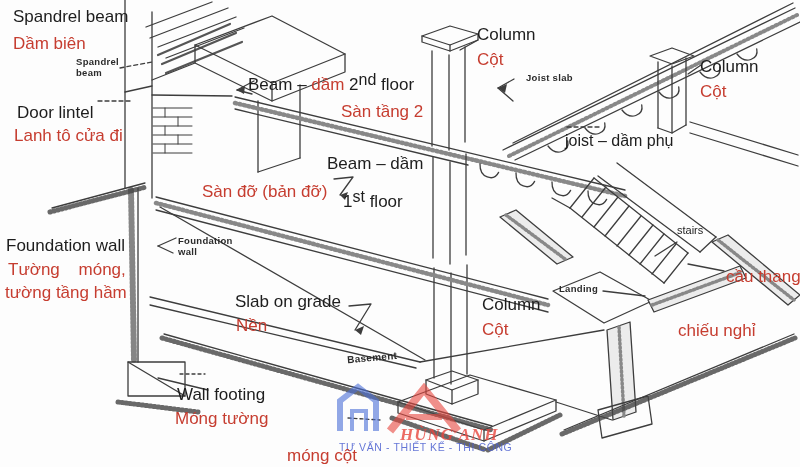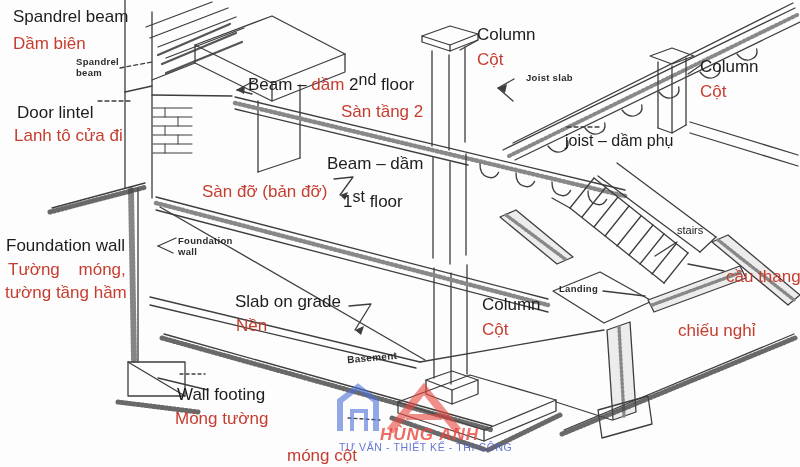--- a/index.html
+++ b/index.html
@@ -210,21 +210,21 @@
       <path d="M237,90 l8,-4 l-1,8 Z"></path>
     </g>
   </svg>
 
   <svg width="135" height="52" style="position:absolute;left:332px;top:383px;opacity:.6;">
     <path d="M8,48 L8,18 L26,4 L44,18 L44,48" stroke="#4a6fd8" stroke-width="6" fill="none"></path>
     <path d="M20,48 L20,28 L34,28 L34,48" stroke="#4a6fd8" stroke-width="4" fill="none"></path>
     <path d="M58,48 L92,6 L126,48" stroke="#e8473f" stroke-width="8" fill="none"></path>
     <path d="M74,34 L110,34" stroke="#e8473f" stroke-width="6"></path>
   </svg>
-  <div class="logo-name" style="left:380px;top:425px;">HÙNG ANH</div>
+  <div class="logo-name" style="left:400px;top:425px;font-family:Liberation Serif, serif;">HÙNG ANH</div>
   <div class="logo-tag" style="left:339px;top:441px;">TƯ VẤN - THIẾT KẾ - THI CÔNG</div>
 
   <div class="lbl" style="left:13px;top:7px;">Spandrel beam</div>
   <div class="lbl vi" style="left:13px;top:34px;">Dầm biên</div>
 
   <div class="sm" style="left:76px;top:56px;width:52px;white-space:normal;">Spandrel beam</div>
 
   <div class="lbl" style="left:17px;top:103px;">Door lintel</div>
   <div class="lbl vi" style="left:14px;top:126px;">Lanh tô cửa đi</div>
 

